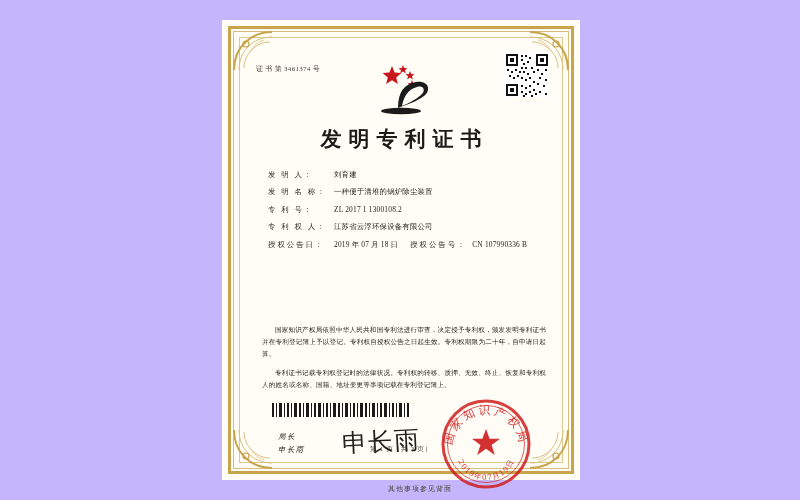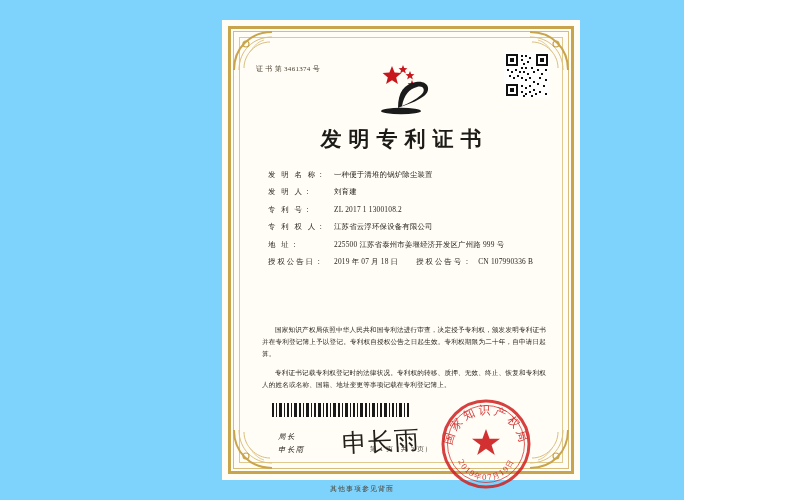--- a/index.html
+++ b/index.html
@@ -6,23 +6,23 @@
     margin: 0;
     padding: 0;
     width: 800px;
     height: 500px;
     background: #ffffff;
     font-family: "Liberation Serif", serif;
   }
 
   #page {
     position: relative;
-    width: 684px;
+    width: 800px;
     height: 500px;
-    background: #7dd3fc;
+    background: #c4b5fd;
     overflow: hidden;
   }
 
   
   .sheet {
     position: absolute;
     left: 222px;
     top: 20px;
     width: 358px;
     height: 460px;
@@ -134,21 +134,21 @@
   }
   .field-value {
     flex: 1 1 auto;
     letter-spacing: .2px;
   }
   .field-row.double .field-value { flex: 0 0 auto; }
   .field-label2 {
     width: 62px;
     flex: 0 0 62px;
     letter-spacing: 2px;
-    margin-left: 18px;
+    margin-left: 12px;
   }
 
   
   .paras {
     position: absolute;
     left: 40px;
     right: 34px;
     top: 297px;
   }
   .para {
@@ -343,38 +343,34 @@
         <path d="M40 46 C40 30 46 22 58 20 C70 18 74 28 66 34 C58 40 50 42 40 46 Z" fill="#1b1b1b"></path>
         <path d="M44 44 C46 33 51 27 59 25 C66 23 68 29 63 33 C57 38 51 41 44 44 Z" fill="#fffdf6"></path>
         <ellipse cx="43" cy="49" rx="20" ry="3.2" fill="#1b1b1b"></ellipse>
       </svg>
     </div>
 
     <div class="title">发明专利证书</div>
 
     <div class="fields">
       <div class="field-row">
+        <span class="field-label">发 明 人：</span>
+        <span class="field-value">刘育建</span>
+      </div>
+      <div class="field-row">
         <span class="field-label">发 明 名 称：</span>
         <span class="field-value">一种便于清堆的锅炉除尘装置</span>
-      </div>
-      <div class="field-row">
-        <span class="field-label">发 明 人：</span>
-        <span class="field-value">刘育建</span>
       </div>
       <div class="field-row">
         <span class="field-label">专 利 号：</span>
         <span class="field-value">ZL 2017 1 1300108.2</span>
       </div>
       <div class="field-row">
         <span class="field-label">专 利 权 人：</span>
         <span class="field-value">江苏省云浮环保设备有限公司</span>
-      </div>
-      <div class="field-row">
-        <span class="field-label">地        址：</span>
-        <span class="field-value">225500 江苏省泰州市姜堰经济开发区广州路 999 号</span>
       </div>
       <div class="field-row double">
         <span class="field-label">授权公告日：</span>
         <span class="field-value">2019 年 07 月 18 日</span>
         <span class="field-label2">授权公告号：</span>
         <span class="field-value">CN 107990336 B</span>
       </div>
     </div>
 
     <div class="paras">

